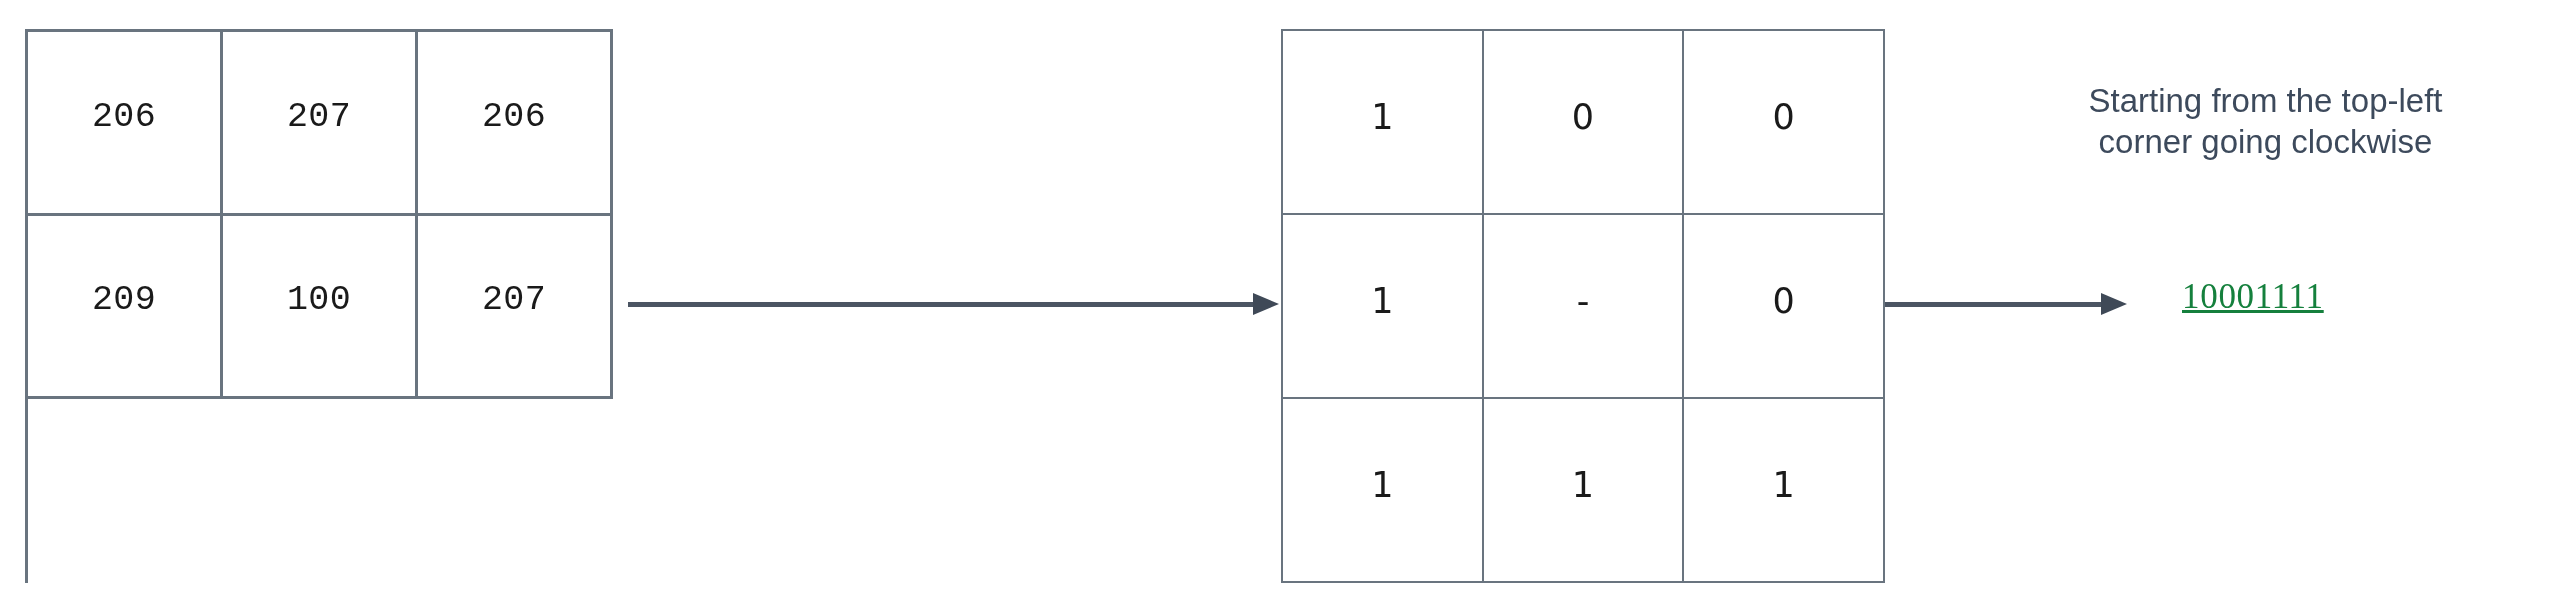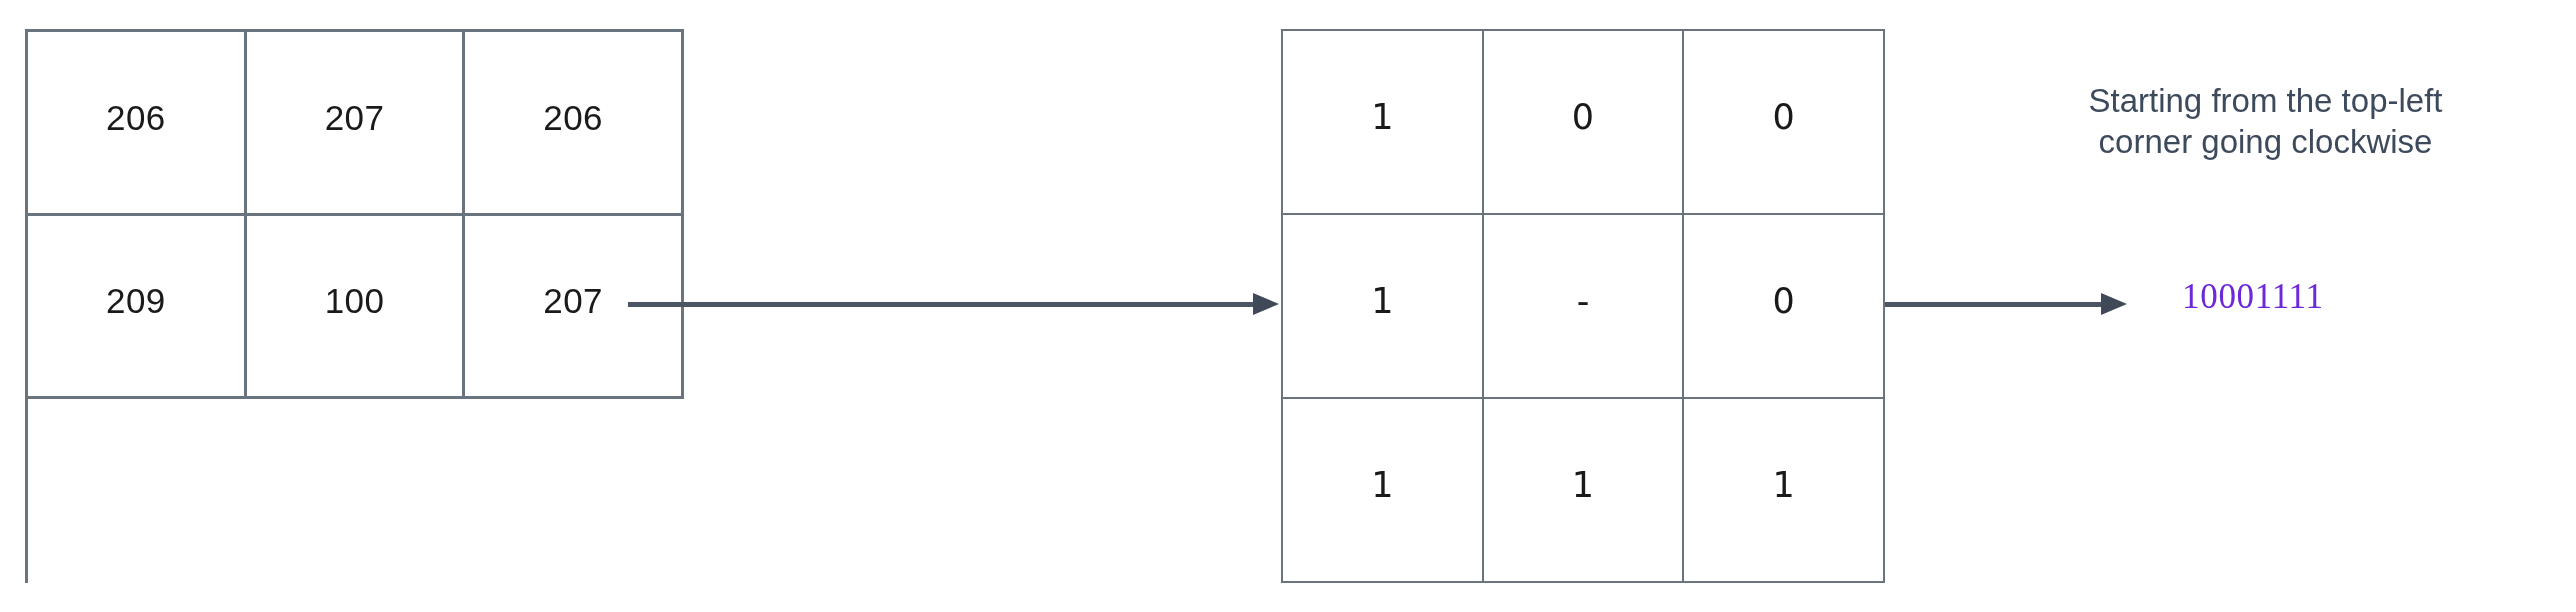--- a/index.html
+++ b/index.html
@@ -39,22 +39,23 @@
     background: #ffffff;
   }
   .grid .cell span {
     display: block;
     line-height: 1;
   }
 
   #grid-pixels {
     left: 25px;
     top: 29px;
-    width: 659px;
+    width: 588px;
     height: 554px;
+    font-family: Liberation Mono, monospace;
   }
   #grid-pixels .cell span {
     font-size: 35px;
     color: #1a1a1a;
     letter-spacing: 0.4px;
   }
   
   #grid-pixels .cell {
     align-items: center;
     padding-bottom: 10px;
@@ -135,26 +136,27 @@
     width: 253px;
   }
   #arrow-2 .shaft { width: 217px; }
   #arrow-2 .head  { left: 216px; }
 
   
   #result-binary {
     position: absolute;
     left: 2182px;
     top: 279px;
-    color: #6d28d9;
+    color: #15803d;
     font-size: 35px;
     line-height: 1;
     letter-spacing: 0.7px;
     font-family: "Liberation Serif", serif;
     white-space: nowrap;
+    text-decoration: underline;
   }
 </style>
 </head>
 <body>
 
 <div id="stage">
 
   <div class="grid" id="grid-pixels">
     <div class="cell">
         <span>206</span>

